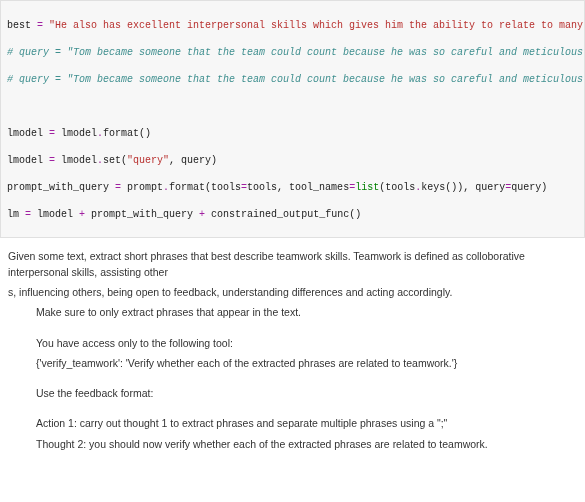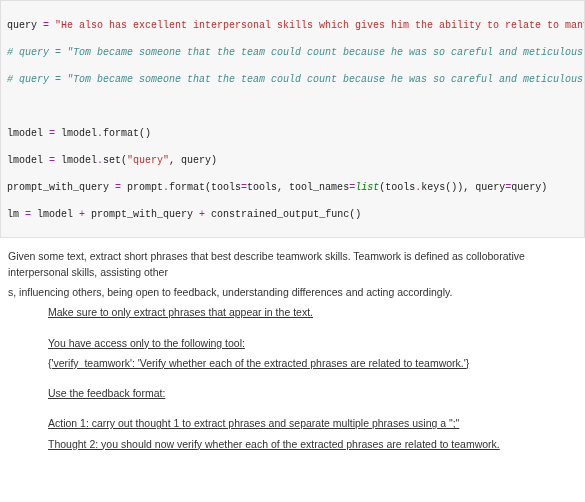--- a/index.html
+++ b/index.html
@@ -18,41 +18,41 @@
     font-size: 10px;
     line-height: 1.35;
     white-space: pre;
     overflow-x: auto;
     color: #333;
   }
   .code-block::-webkit-scrollbar { height: 10px; }
   .code-block::-webkit-scrollbar-track { background: #f0f0f0; }
   .code-block::-webkit-scrollbar-thumb { background: #c8c8c8; border-radius: 2px; }
   .code-line { display: block; }
-  .k { color: #008000; font-weight: 500; font-style: italic; }   
+  .k { color: #008000; font-weight: 500; }   
   .nv { color: #222; }                       
   .op { color: #a020a0; }                    
   .s  { color: #b8312f; }                    
   .c  { color: #3f8f8f; font-style: italic; }
 
   .prose {
     padding: 10px 8px 8px 8px;
     font-size: 10.5px;
     line-height: 1.55;
     color: #333;
   }
   .para { margin: 0 0 4px 0; }
-  .indent { margin-left: 40px; text-decoration: underline; }
+  .indent { margin-left: 28px; }
   .spacer { height: 10px; }
 </style>
 </head>
 <body>
 
 <div class="code-block">
-<span class="code-line"><span class="nv">query </span><span class="op">=</span><span class="s"> "He also has excellent interpersonal skills which gives him the ability to relate to many different kinds of</span></span>
+<span class="code-line"><span class="nv">best </span><span class="op">=</span><span class="s"> "He also has excellent interpersonal skills which gives him the ability to relate to many different kinds of</span></span>
 <span class="code-line c"># query = "Tom became someone that the team could count because he was so careful and meticulous in his work .Äì a se</span>
 <span class="code-line c"># query = "Tom became someone that the team could count because he was so careful and meticulous in his work"</span>
 <span class="code-line"> </span>
 <span class="code-line"><span class="nv">lmodel </span><span class="op">=</span><span class="nv"> lmodel</span><span class="op">.</span><span class="nv">format()</span></span>
 <span class="code-line"><span class="nv">lmodel </span><span class="op">=</span><span class="nv"> lmodel</span><span class="op">.</span><span class="nv">set(</span><span class="s">"query"</span><span class="nv">, query)</span></span>
 <span class="code-line"><span class="nv">prompt_with_query </span><span class="op">=</span><span class="nv"> prompt</span><span class="op">.</span><span class="nv">format(tools</span><span class="op">=</span><span class="nv">tools, tool_names</span><span class="op">=</span><span class="k">list</span><span class="nv">(tools</span><span class="op">.</span><span class="nv">keys()), query</span><span class="op">=</span><span class="nv">query)</span></span>
 <span class="code-line"><span class="nv">lm </span><span class="op">=</span><span class="nv"> lmodel </span><span class="op">+</span><span class="nv"> prompt_with_query </span><span class="op">+</span><span class="nv"> constrained_output_func()</span></span>
 </div>
 
 <div class="prose">

